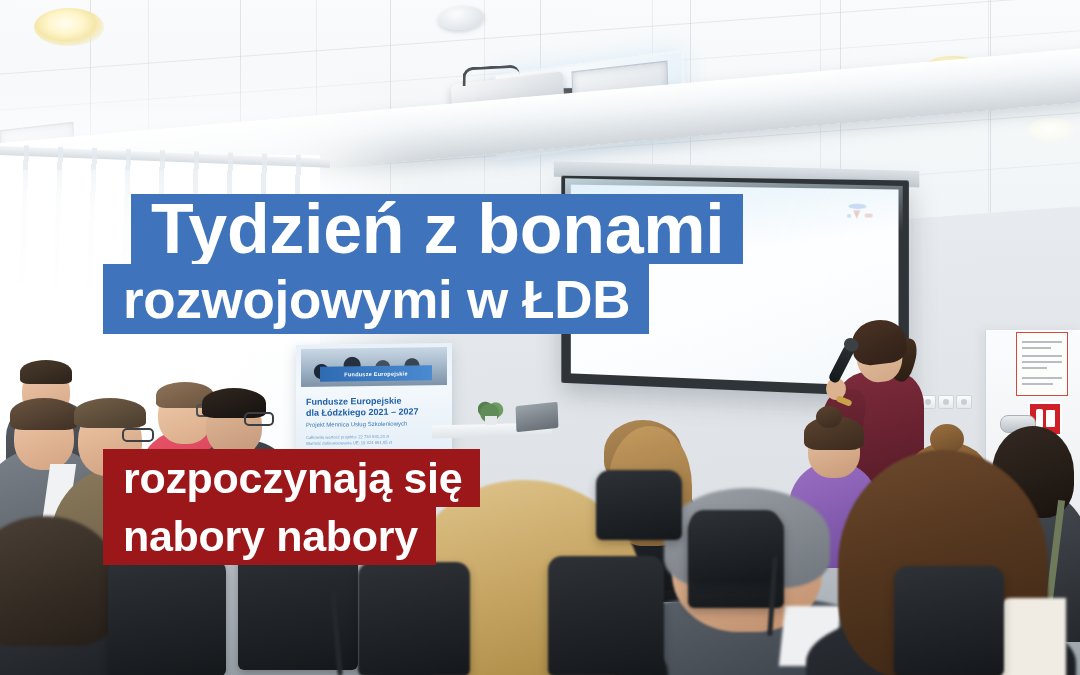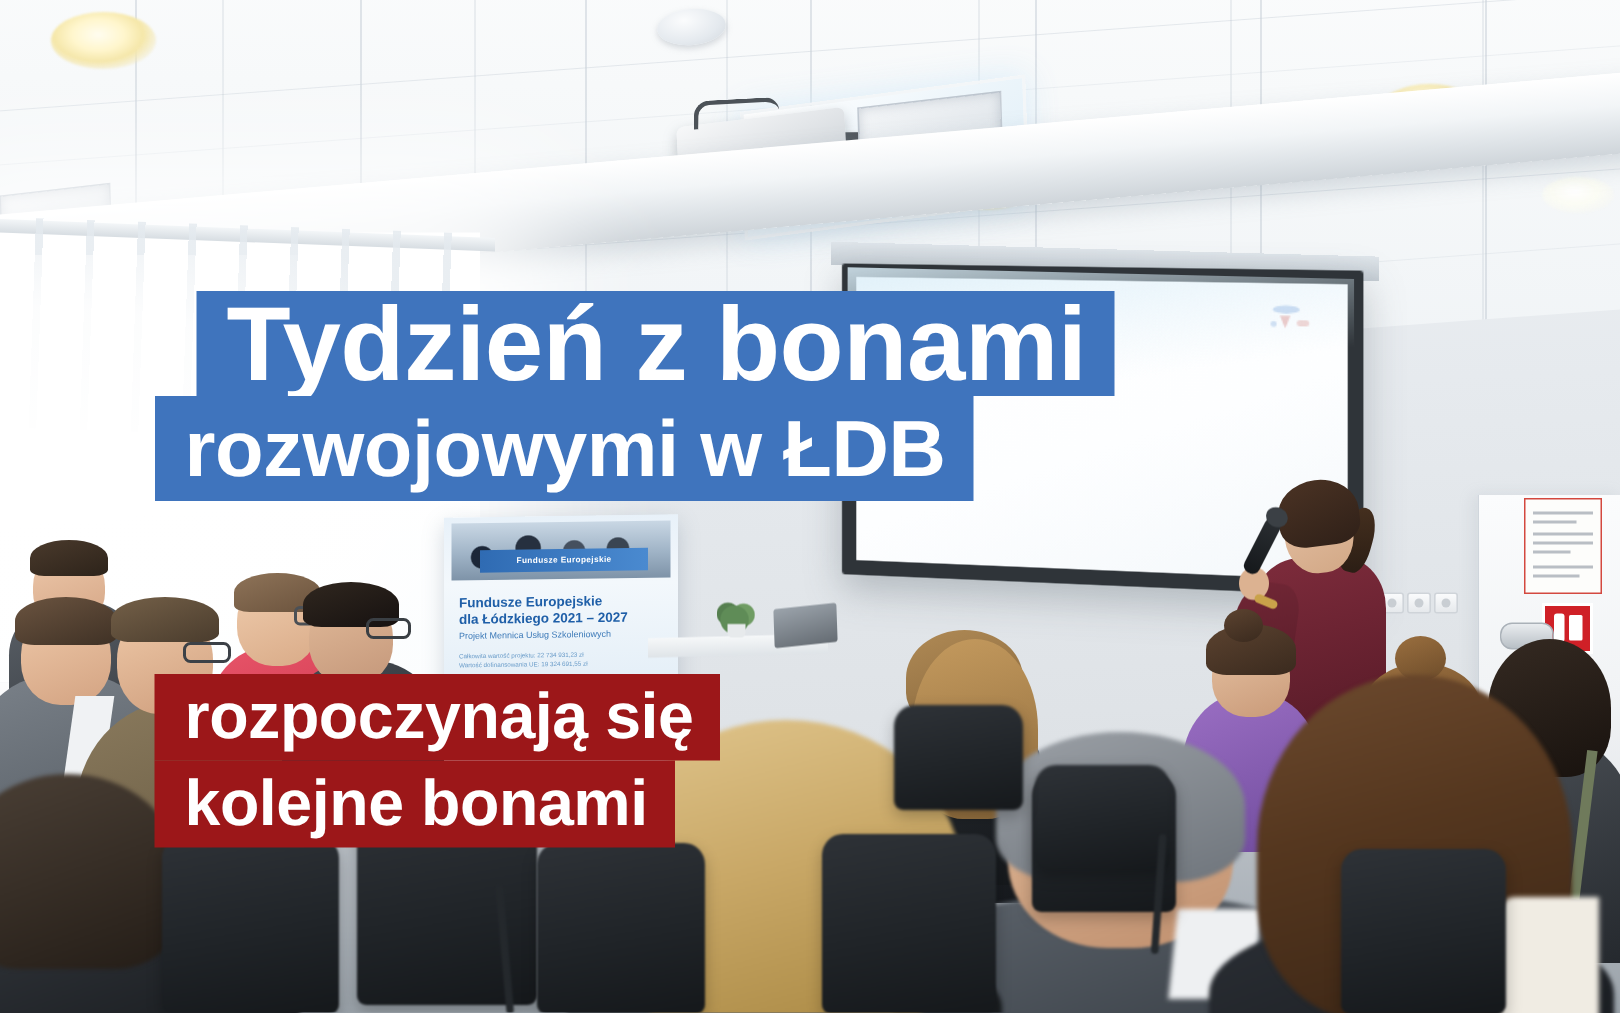--- a/index.html
+++ b/index.html
@@ -538,15 +538,15 @@
     <div class="chair" style="left:596px;top:470px;width:86px;height:70px;filter:blur(.9px);"></div>
     <div class="chair-leg" style="left:770px;top:556px;height:80px;transform:rotate(4deg);filter:blur(.8px);"></div>
     <div class="chair-leg" style="left:334px;top:590px;height:86px;transform:rotate(-5deg);filter:blur(.8px);"></div>
 
   </div>
 
   <div class="band blue-1">Tydzień z bonami</div>
   <div class="band red-1">rozpoczynają się</div>
 
   <div class="band blue-2">rozwojowymi w ŁDB</div>
-  <div class="band red-2">kolejne bonami</div>
+  <div class="band red-2">nabory nabory</div>
 
 </div>
 
 </body></html>

